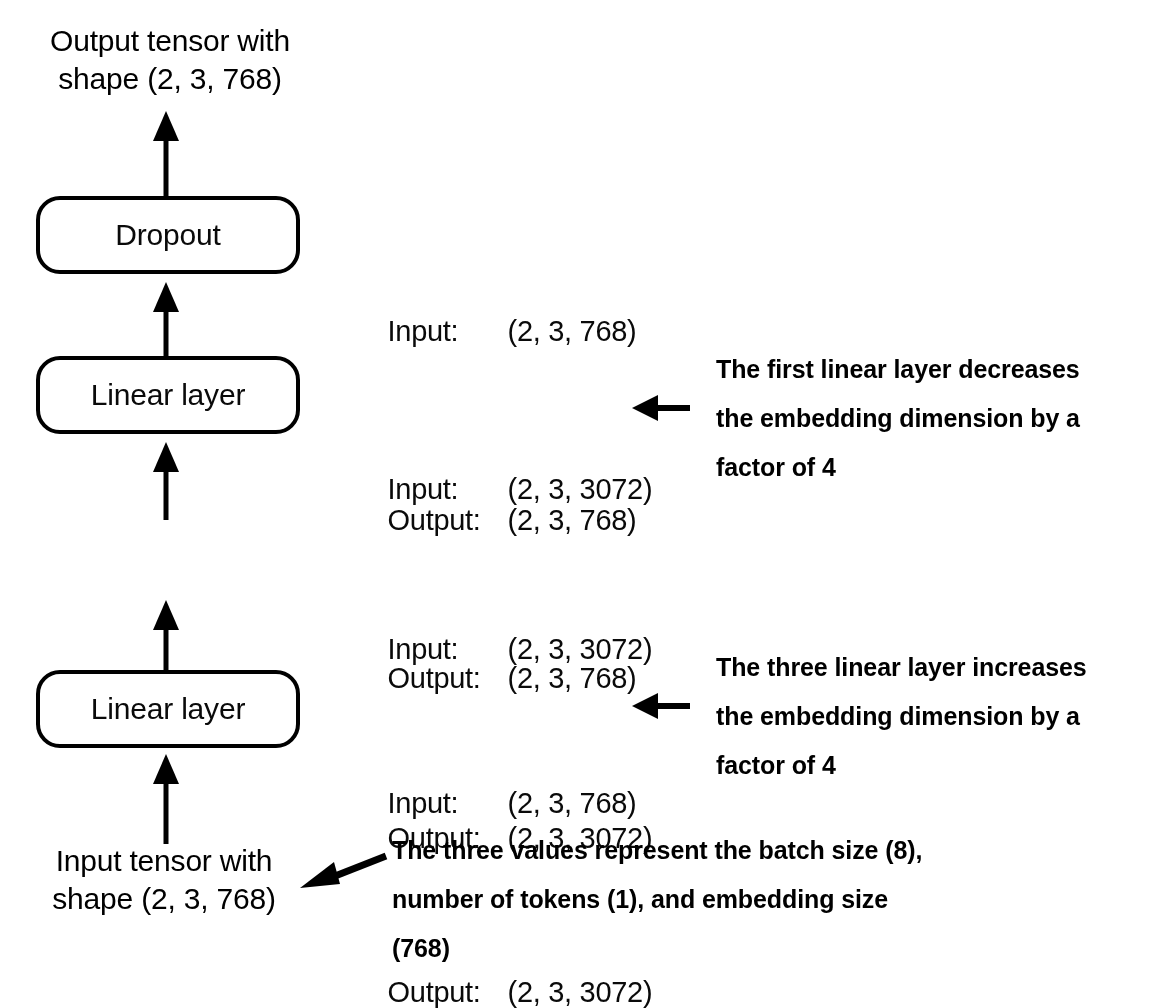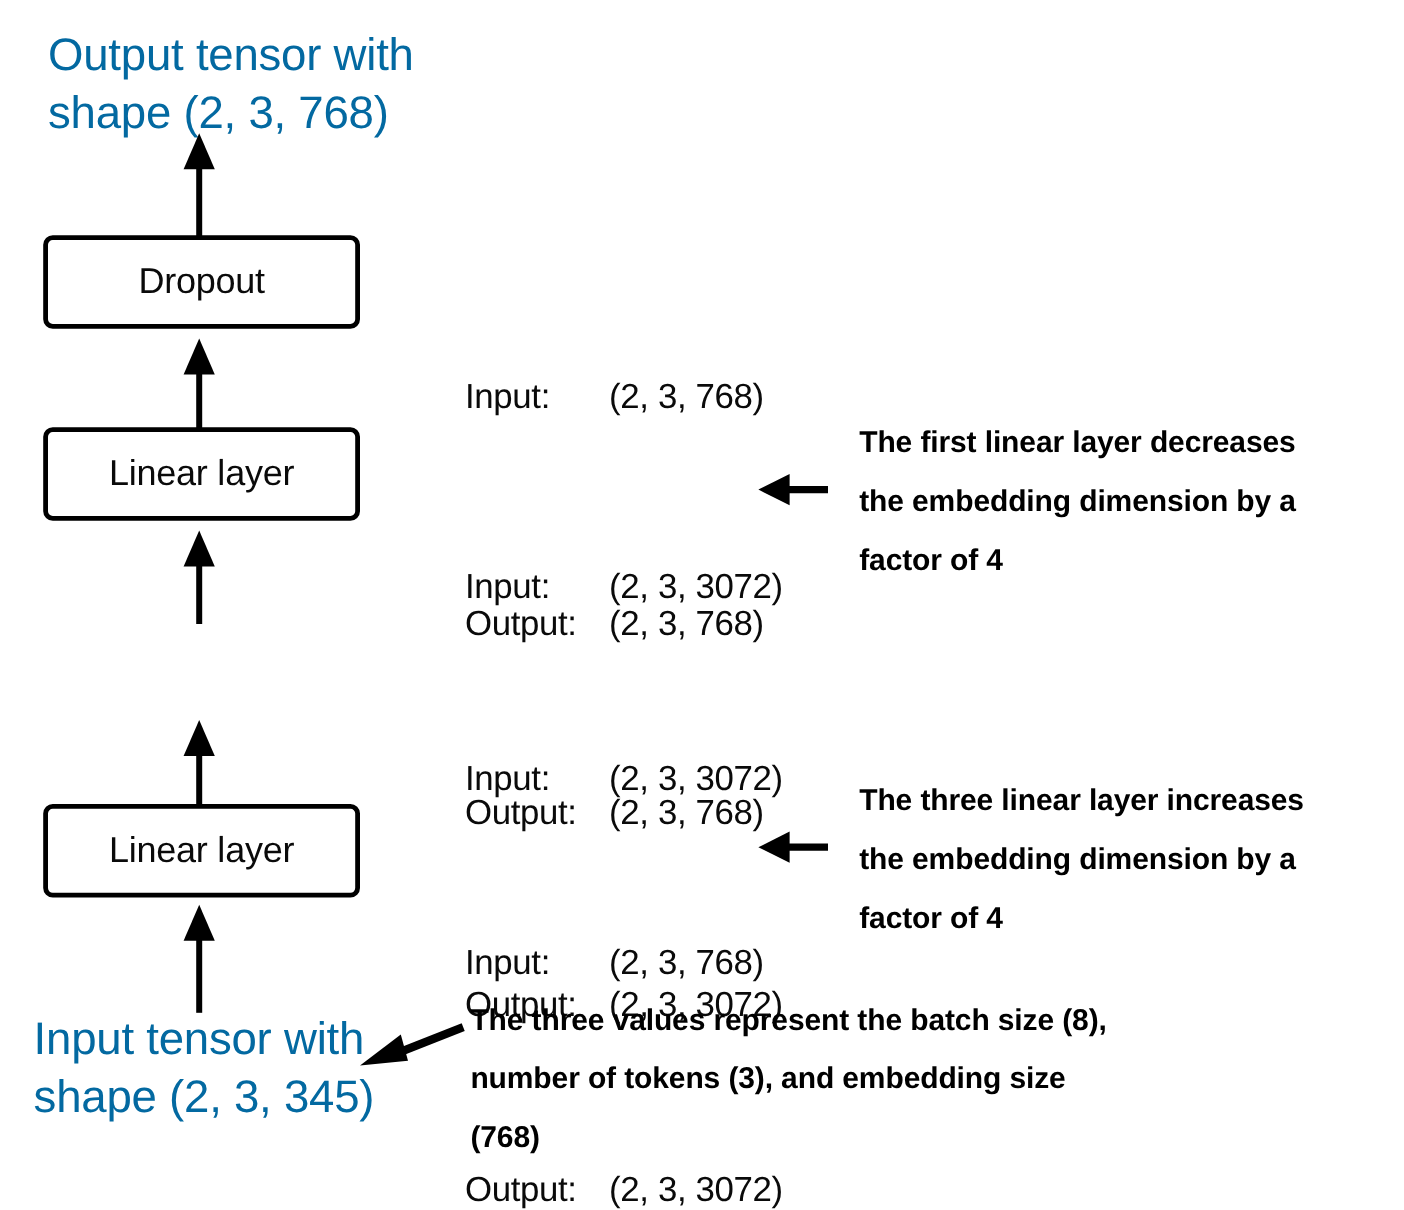--- a/index.html
+++ b/index.html
@@ -15,34 +15,34 @@
     background: #ffffff;
     font-family: "Liberation Sans", sans-serif;
     color: #000000;
     overflow: hidden;
   }
 
   
   .plain-label {
     position: absolute;
     font-family: "Liberation Sans", sans-serif;
-    font-size: 38px;
+    font-size: 30px;
     line-height: 1.28;
-    color: #0369a1;
+    color: #000000;
     white-space: pre;
     letter-spacing: -0.2px;
   }
   .center-text { text-align: center; }
 
   
   .layer-box {
     position: absolute;
     box-sizing: border-box;
     border: 4px solid #000000;
-    border-radius: 8px;
+    border-radius: 24px;
     background: #ffffff;
     display: flex;
     align-items: center;
     justify-content: center;
   }
   .layer-box .box-label {
     font-family: "Liberation Sans", sans-serif;
     font-size: 30px;
     color: #0a0a0a;
     letter-spacing: -0.2px;
@@ -181,26 +181,26 @@
     <div>the embedding dimension by a</div>
     <div>factor of 4</div>
   </div>
 
   <svg class="arrow-svg" style="left:148px; top:752px;" width="36" height="92" viewBox="0 0 36 92">
     <line x1="18" y1="92" x2="18" y2="26" stroke="#000" stroke-width="5"></line>
     <polygon points="18,2 5,32 31,32" fill="#000"></polygon>
   </svg>
 
   <div class="plain-label center-text" style="left:28px; top:842px; width:272px;">Input tensor with
-shape (2, 3, 345)</div>
+shape (2, 3, 768)</div>
 
   <svg class="arrow-svg" style="left:298px; top:848px;" width="92" height="48" viewBox="0 0 92 48">
     <line x1="88" y1="8" x2="32" y2="30" stroke="#000" stroke-width="7"></line>
     <polygon points="2,40 36,14 42,36" fill="#000"></polygon>
   </svg>
 
   <div class="callout" style="left:392px; top:826px; width:620px;">
     <div>The three values represent the batch size (8),</div>
-    <div>number of tokens (3), and embedding size</div>
+    <div>number of tokens (1), and embedding size</div>
     <div>(768)</div>
   </div>
 
 </div>
 
 </body></html>

